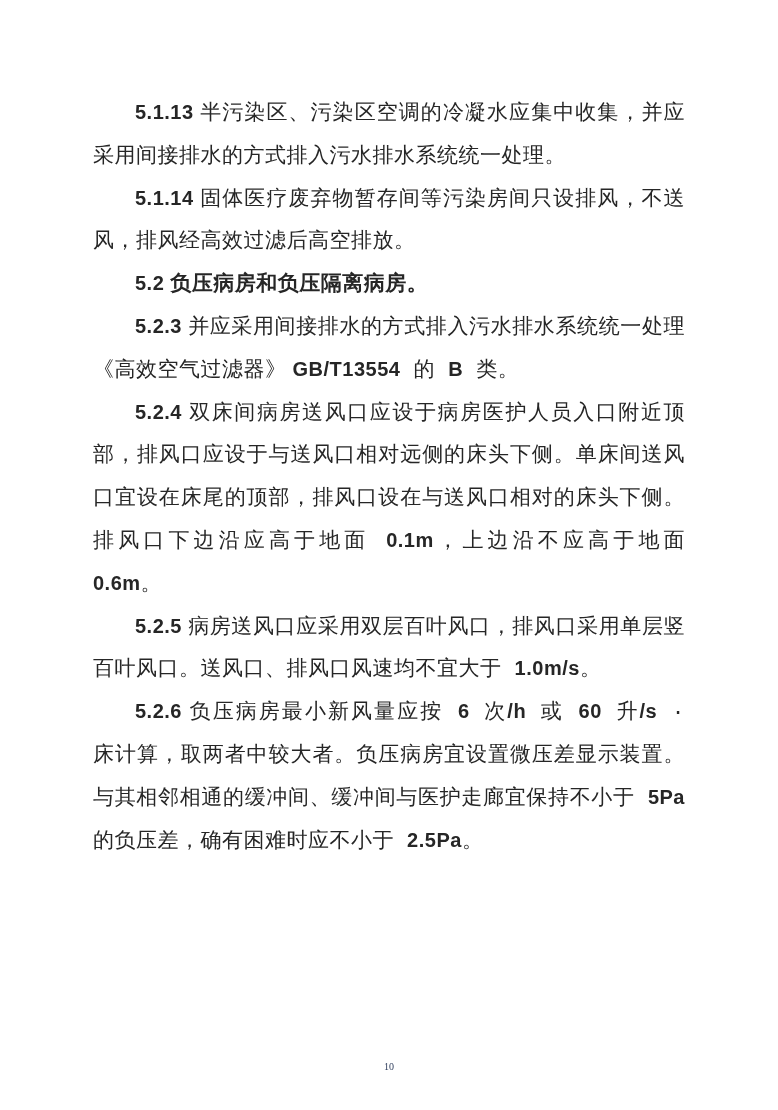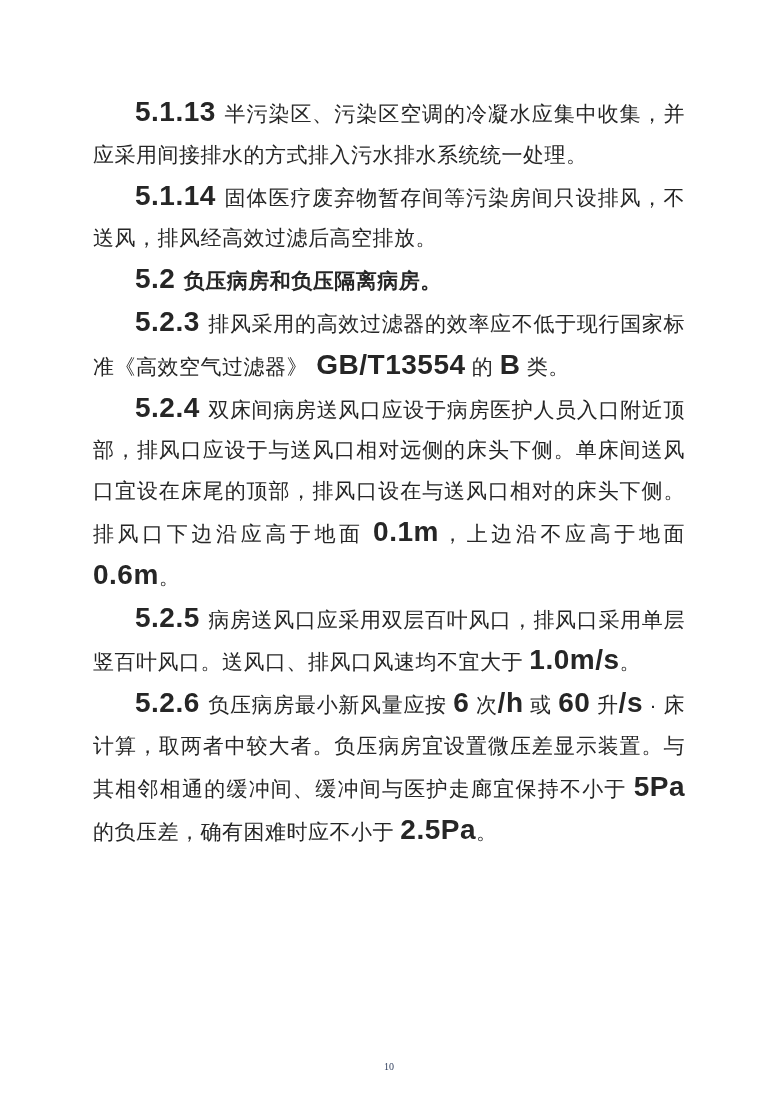--- a/index.html
+++ b/index.html
@@ -30,26 +30,26 @@
     color: #262626;
     text-align: justify;
     text-indent: 2em;
     font-family: "Liberation Serif", serif;
     letter-spacing: 0.5px;
   }
   p.para.heading {
     font-weight: 700;
   }
   .run-cn {
-    font-family: Liberation Sans, sans-serif;
+    font-family: Liberation Mono, monospace;
   }
   .run-num {
     font-family: "Liberation Sans", sans-serif;
     font-weight: 700;
-    font-size: 28px;
+    font-size: 20px;
   }
   p.para.heading .run-cn,
   p.para.heading .run-num {
     font-weight: 700;
   }
   .footer {
     position: absolute;
     left: 0;
     right: 0;
     top: 1056px;
@@ -62,21 +62,21 @@
   }
 </style>
 </head>
 <body>
 
 <div class="page">
   <main class="content">
       <p class="para body"><span class="run-num">5.1.13 </span><span class="run-cn">半污染区、污染区空调的冷凝水应集中收集，并应采用间接排水的方式排入污水排水系统统一处理。</span></p>
       <p class="para body"><span class="run-num">5.1.14 </span><span class="run-cn">固体医疗废弃物暂存间等污染房间只设排风，不送风，排风经高效过滤后高空排放。</span></p>
       <p class="para heading"><span class="run-num">5.2 </span><span class="run-cn">负压病房和负压隔离病房。</span></p>
-      <p class="para body"><span class="run-num">5.2.3 </span><span class="run-cn">排风采用的高效过滤器的效率应不低于现行国家标准《高效空气过滤器》</span><span class="run-num"> GB/T13554</span><span class="run-cn"> 的 </span><span class="run-num">B</span><span class="run-cn"> 类。</span></p>
+      <p class="para body"><span class="run-num">5.2.3 </span><span class="run-cn">并应采用间接排水的方式排入污水排水系统统一处理《高效空气过滤器》</span><span class="run-num"> GB/T13554</span><span class="run-cn"> 的 </span><span class="run-num">B</span><span class="run-cn"> 类。</span></p>
       <p class="para body"><span class="run-num">5.2.4 </span><span class="run-cn">双床间病房送风口应设于病房医护人员入口附近顶部，排风口应设于与送风口相对远侧的床头下侧。单床间送风口宜设在床尾的顶部，排风口设在与送风口相对的床头下侧。排风口下边沿应高于地面 </span><span class="run-num">0.1m</span><span class="run-cn">，上边沿不应高于地面 </span><span class="run-num">0.6m</span><span class="run-cn">。</span></p>
       <p class="para body"><span class="run-num">5.2.5 </span><span class="run-cn">病房送风口应采用双层百叶风口，排风口采用单层竖百叶风口。送风口、排风口风速均不宜大于 </span><span class="run-num">1.0m/s</span><span class="run-cn">。</span></p>
       <p class="para body"><span class="run-num">5.2.6 </span><span class="run-cn">负压病房最小新风量应按 </span><span class="run-num">6</span><span class="run-cn"> 次</span><span class="run-num">/h</span><span class="run-cn"> 或 </span><span class="run-num">60</span><span class="run-cn"> 升</span><span class="run-num">/s</span><span class="run-cn"> · 床计算，取两者中较大者。负压病房宜设置微压差显示装置。与其相邻相通的缓冲间、缓冲间与医护走廊宜保持不小于 </span><span class="run-num">5Pa</span><span class="run-cn"> 的负压差，确有困难时应不小于 </span><span class="run-num">2.5Pa</span><span class="run-cn">。</span></p>
     </main>
   <footer class="footer">
     <span class="page-number">10</span>
   </footer>
 </div>
 
 </body></html>

